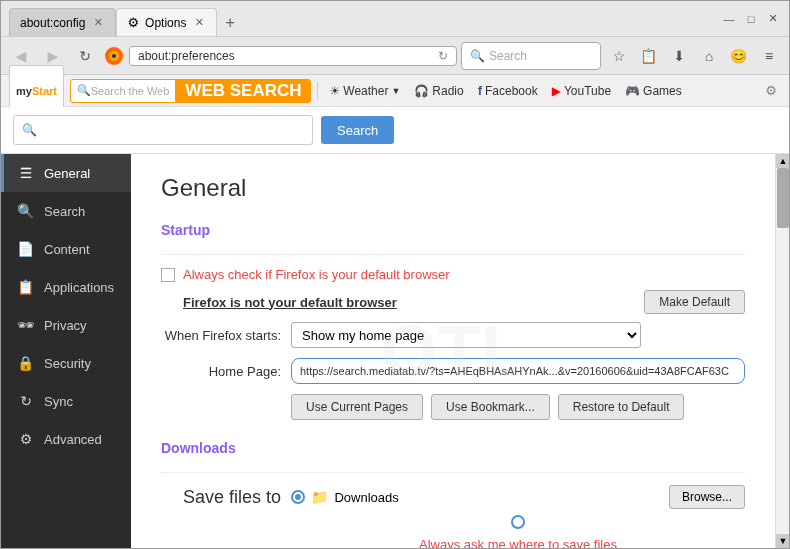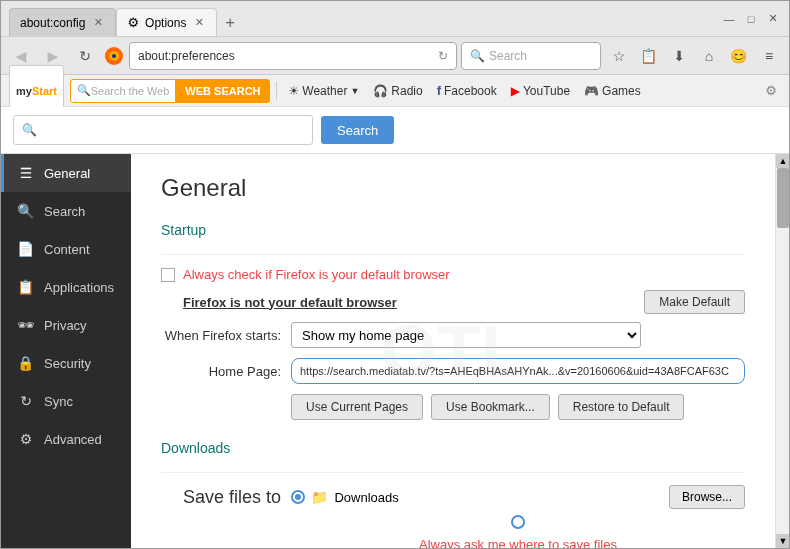--- a/index.html
+++ b/index.html
@@ -16,31 +16,31 @@
     .tab-close { font-size: 11px; color: #666; cursor: pointer; width: 14px; height: 14px; display: flex; align-items: center; justify-content: center; border-radius: 50%; }
     .tab-new { padding: 4px 8px; font-size: 16px; color: #666; cursor: pointer; }
     .win-controls { display: flex; gap: 6px; }
     .win-btn { width: 16px; height: 16px; display: flex; align-items: center; justify-content: center; font-size: 11px; cursor: pointer; color: #555; }
 
     
     .navbar { background: #e8e8e8; height: 38px; display: flex; align-items: center; padding: 0 6px; gap: 4px; border-bottom: 1px solid #ccc; flex-shrink: 0; }
     .nav-btn { width: 28px; height: 28px; display: flex; align-items: center; justify-content: center; border-radius: 50%; cursor: pointer; color: #555; font-size: 14px; }
     .nav-btn.disabled { color: #bbb; cursor: default; }
     .firefox-logo { width: 22px; height: 22px; display: flex; align-items: center; justify-content: center; }
-    .addressbar { flex: 1; height: 28px; border: 1px solid #aaa; border-radius: 4px; padding: 0 8px; font-size: 12px; background: white; display: flex; align-items: center; gap: 4px; }
+    .addressbar { flex: 1; height: 20px; border: 1px solid #aaa; border-radius: 4px; padding: 0 8px; font-size: 12px; background: white; display: flex; align-items: center; gap: 4px; }
     .addressbar-text { flex: 1; color: #333; font-size: 12px; }
     .addressbar-icons { display: flex; gap: 4px; color: #888; }
     .search-bar { height: 28px; border: 1px solid #aaa; border-radius: 4px; padding: 0 8px; font-size: 12px; background: white; display: flex; align-items: center; gap: 4px; width: 140px; }
     .nav-extra { display: flex; gap: 2px; }
 
     
     .bookmarks-bar { background: #f0f0f0; height: 32px; display: flex; align-items: center; padding: 0 8px; border-bottom: 1px solid #ddd; gap: 2px; flex-shrink: 0; }
     .mystart-logo { background: white; border: 1px solid #ccc; border-radius: 3px; padding: 19px 6px; font-size: 11px; font-weight: bold; color: #333; margin-right: 4px; }
     .bm-search { display: flex; align-items: center; flex: 1; max-width: 240px; height: 24px; border: 1px solid #f90; background: white; border-radius: 3px 0 0 3px; padding: 0 6px; font-size: 12px; color: #999; }
-    .bm-search-btn { background: #f90; color: white; font-weight: bold; font-size: 11px; padding: 0 8px; height: 24px; border: 1px solid #f90; cursor: pointer; border-radius: 0 3px 3px 0; }
+    .bm-search-btn { background: #f90; color: white; font-weight: bold; font-size: 17px; padding: 0 8px; height: 24px; border: 1px solid #f90; cursor: pointer; border-radius: 0 3px 3px 0; }
     .bm-separator { width: 1px; height: 18px; background: #ccc; margin: 0 4px; }
     .bm-item { display: flex; align-items: center; gap: 3px; padding: 2px 6px; font-size: 12px; color: #333; cursor: pointer; border-radius: 3px; }
     .bm-settings { margin-left: auto; width: 20px; height: 20px; display: flex; align-items: center; justify-content: center; color: #888; cursor: pointer; }
 
     
     .searchbar-row { background: white; border-bottom: 1px solid #ddd; padding: 8px 12px; display: flex; align-items: center; gap: 8px; flex-shrink: 0; }
     .search-input-wrap { display: flex; align-items: center; width: 300px; border: 1px solid #ccc; border-radius: 3px; height: 30px; padding: 0 8px; gap: 4px; background: white; }
     .search-input-wrap input { border: none; outline: none; font-size: 13px; flex: 1; }
     .search-submit { background: #4a90d9; color: white; border: none; border-radius: 3px; padding: 0 16px; height: 28px; font-size: 13px; cursor: pointer; }
 
@@ -56,21 +56,21 @@
     
     .content { flex: 1; background: white; overflow-y: auto; padding: 20px 30px; position: relative; }
     .scrollbar { width: 14px; background: #f0f0f0; border-left: 1px solid #ddd; display: flex; flex-direction: column; }
     .scroll-btn { width: 14px; height: 14px; background: #ccc; display: flex; align-items: center; justify-content: center; font-size: 9px; cursor: pointer; flex-shrink: 0; }
     .scroll-track { flex: 1; background: #f0f0f0; position: relative; }
     .scroll-thumb { width: 12px; background: #aaa; border-radius: 2px; position: absolute; top: 0; left: 1px; height: 60px; }
 
     
     .page-title { font-size: 24px; font-weight: normal; color: #333; margin-bottom: 20px; }
     .section { margin-bottom: 20px; }
-    .section-title { font-size: 14px; font-weight: normal; color: #0f766e; margin-bottom: 10px; padding-bottom: 4px; }
+    .section-title { font-size: 14px; font-weight: bold; color: #8b5cf6; margin-bottom: 10px; padding-bottom: 4px; }
     .option-row { display: flex; align-items: center; gap: 8px; margin-bottom: 8px; }
     .checkbox { width: 14px; height: 14px; border: 1px solid #aaa; background: white; display: flex; align-items: center; justify-content: center; flex-shrink: 0; cursor: pointer; }
     .radio { width: 14px; height: 14px; border: 2px solid #4a90d9; border-radius: 50%; background: white; display: flex; align-items: center; justify-content: center; flex-shrink: 0; cursor: pointer; }
     .radio.selected::after { content: ''; width: 6px; height: 6px; background: #4a90d9; border-radius: 50%; display: block; }
     .label-text { color: #ef4444; font-size: 13px; }
     .bold-text { font-weight: bold; color: #333; font-size: 13px; }
     .make-default-btn { margin-left: auto; padding: 4px 14px; background: #e8e8e8; border: 1px solid #aaa; border-radius: 3px; font-size: 12px; cursor: pointer; color: #333; }
     .form-row { display: flex; align-items: center; gap: 10px; margin-bottom: 10px; }
     .form-label { width: 120px; text-align: right; color: #333; font-size: 13px; flex-shrink: 0; }
     .select-wrap { flex: 1; max-width: 350px; }

